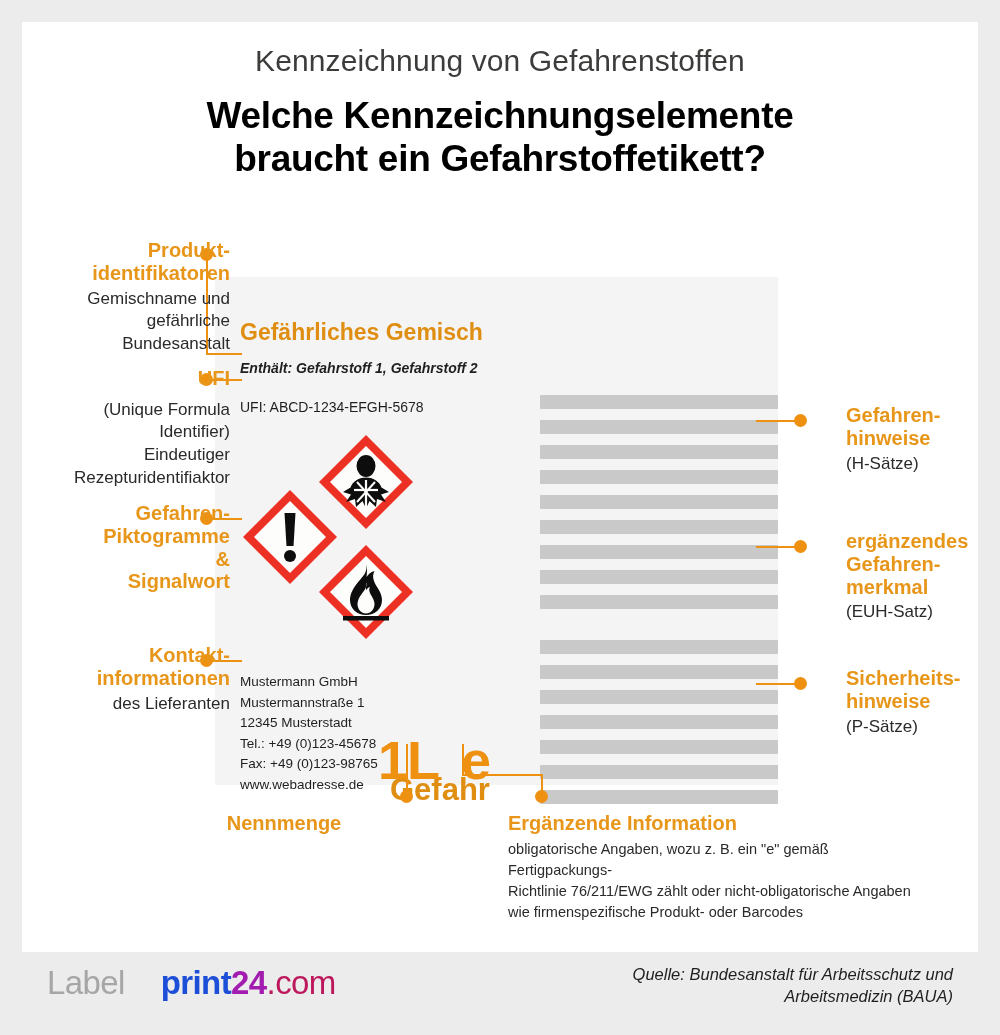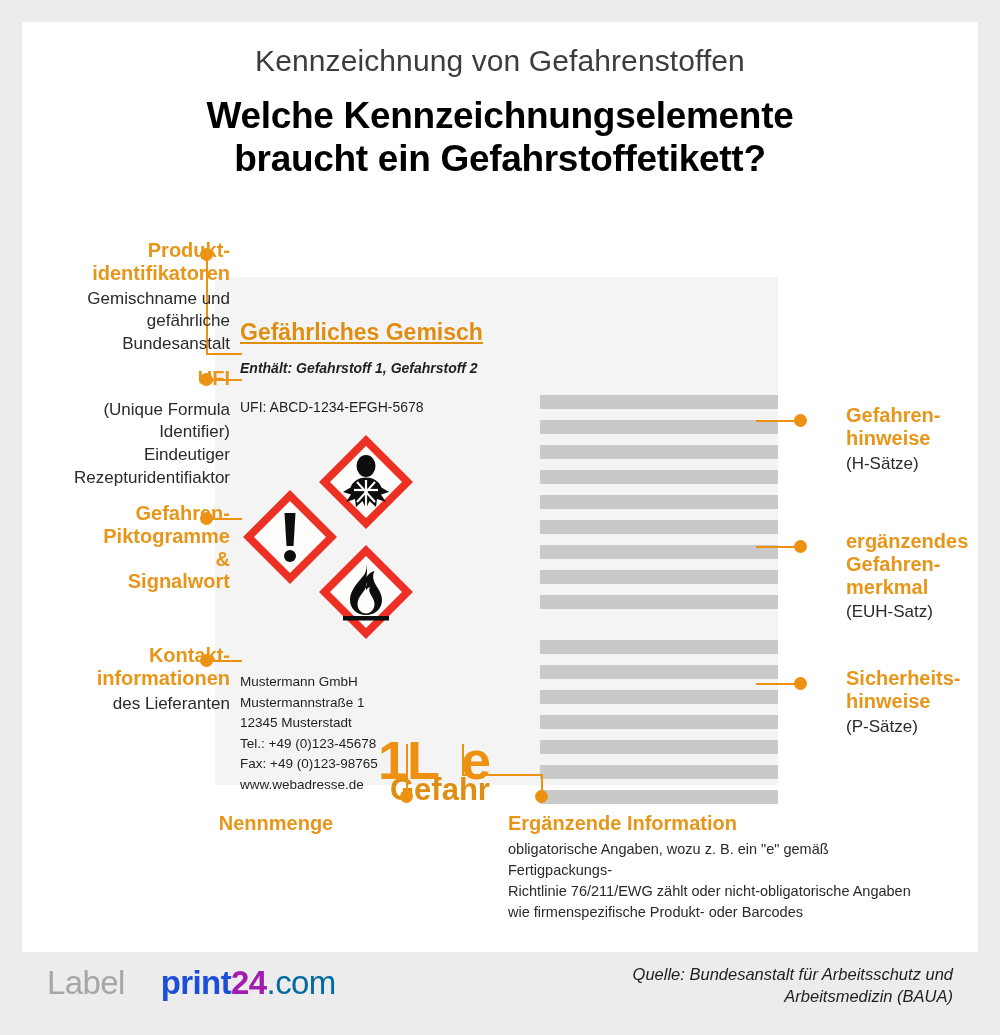--- a/index.html
+++ b/index.html
@@ -30,21 +30,21 @@
   }
 
   
   .panel {
     position:absolute; left:193px; top:255px;
     width:563px; height:508px;
     background:#f4f4f4;
   }
   .panel-title {
     position:absolute; left:25px; top:42px;
-    font-size:23px; font-weight:bold; color:#e08e12;text-decoration:underline;
+    font-size:23px; font-weight:bold; color:#e08e12;
   }
   .panel-sub {
     position:absolute; left:25px; top:83px;
     font-size:14px; font-style:italic; font-weight:bold; color:#1f1f1f;
   }
   .panel-ufi {
     position:absolute; left:25px; top:122px;
     font-size:14px; color:#1f1f1f;
   }
   .signal-word {
@@ -98,21 +98,21 @@
     position:absolute; left:0; bottom:0; width:100%; height:61px;
     background:#ececec;
   }
   .logo {
     position:absolute; left:25px; top:12px;
     font-size:33px; letter-spacing:-.6px; white-space:nowrap;
   }
   .logo .l1 { color:#a6a6a6; font-weight:400; }
   .logo .l2 { color:#1d4ed8; font-weight:bold;margin-left:36px; }
   .logo .l3 { color:#a21caf; font-weight:bold; }
-  .logo .l4 { color:#0369a1; font-weight:400; }
+  .logo .l4 { color:#be185d; font-weight:400; }
   .source {
     position:absolute; right:25px; top:11px;
     text-align:right; font-style:italic; font-size:16.5px;
     line-height:1.35; color:#1f1f1f; font-weight:500;
   }
 
   
   .bottomcap { position:absolute; }
   .bc-title { font-weight:bold; color:#e8961a; font-size:20px; }
   .bc-body  { color:#2a2a2a; font-size:14.5px; line-height:1.45; margin-top:4px; }
@@ -300,21 +300,21 @@
   </div>
 
   <div class="callout right" style="left:788px; top:645px; width:168px;">
     <div class="co-title">
       <div>Sicherheits-</div>
       <div>hinweise</div>
     </div>
     <div class="co-sub">(P-Sätze)</div>
   </div>
 
-  <div class="bottomcap" style="left:122px; top:790px; width:264px; text-align:center;">
+  <div class="bottomcap" style="left:130px; top:790px; width:264px; text-align:center;">
     <div class="bc-title">Nennmenge</div>
   </div>
 
   <div class="bottomcap" style="left:486px; top:790px; width:420px; text-align:left;">
     <div class="bc-title">Ergänzende Information</div>
     <div class="bc-body">
       <div>obligatorische Angaben, wozu z. B. ein "e" gemäß Fertigpackungs-</div>
       <div>Richtlinie 76/211/EWG zählt oder nicht-obligatorische Angaben</div>
       <div>wie firmenspezifische Produkt- oder Barcodes</div>
     </div>

